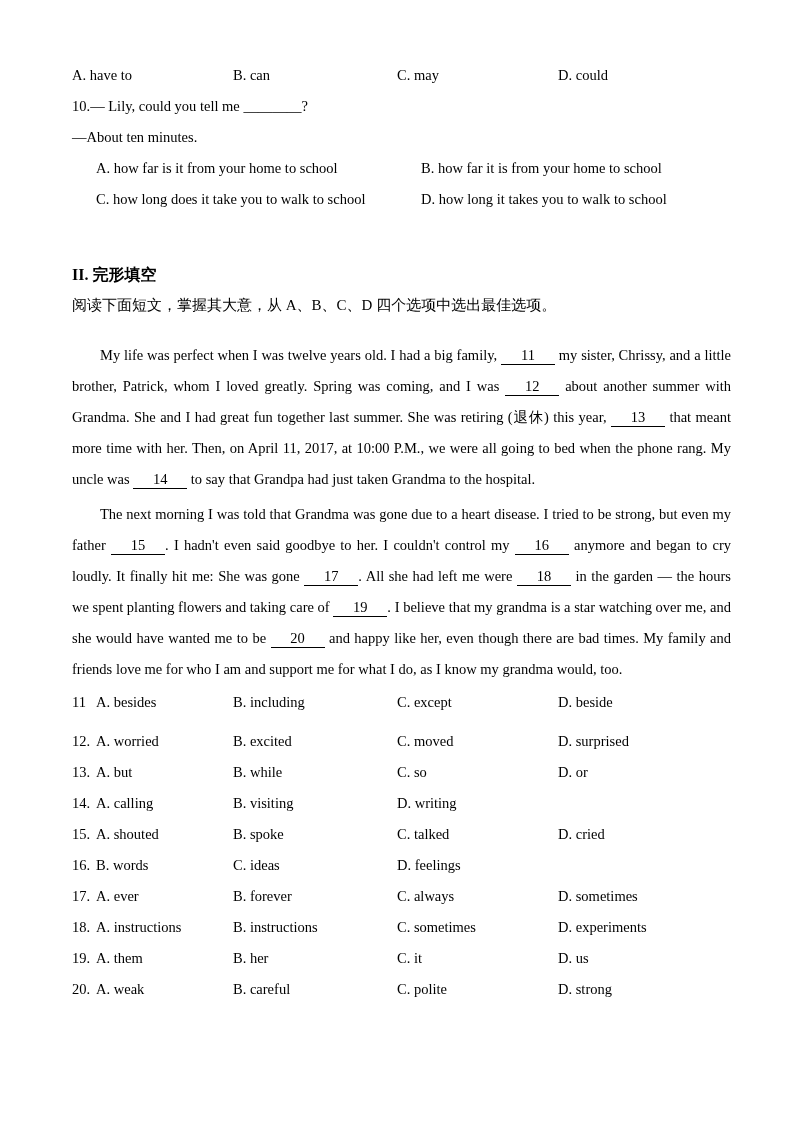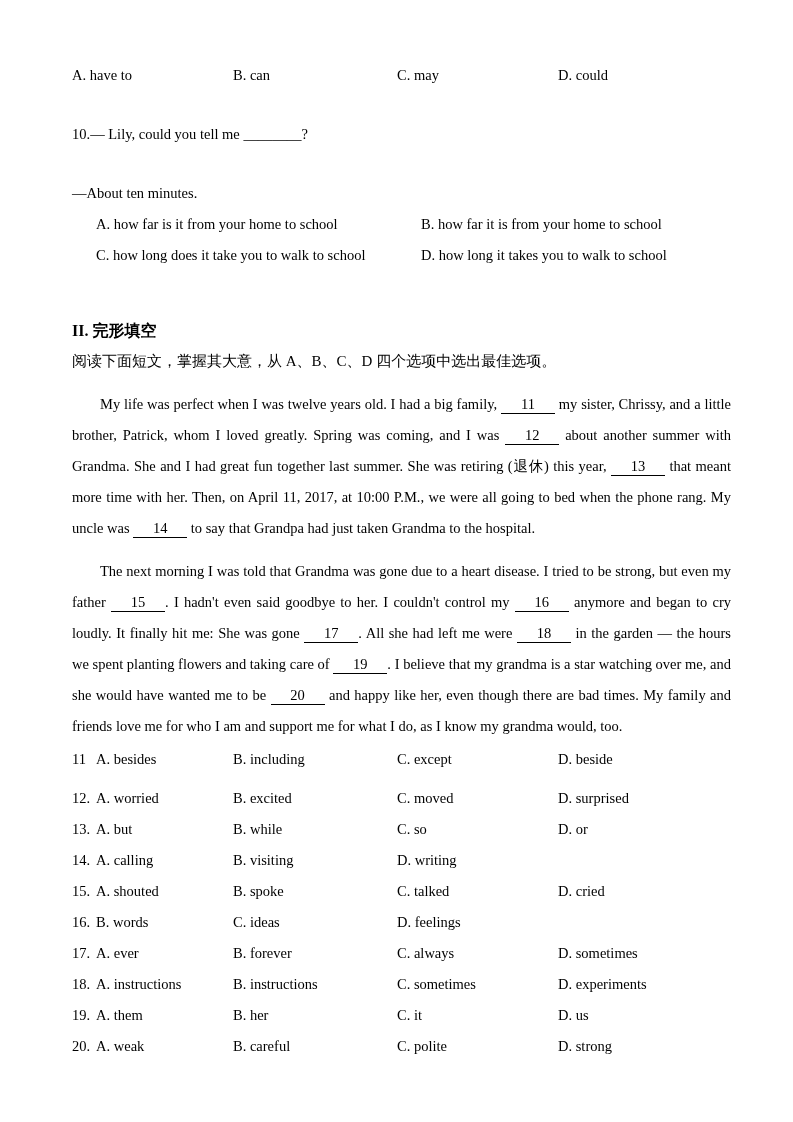--- a/index.html
+++ b/index.html
@@ -5,35 +5,35 @@
   * { margin:0; padding:0; box-sizing:border-box; }
   html,body { background:#ffffff; }
   body {
     width:793px; height:1122px;
     font-family:"Liberation Serif", serif;
     color:#000; font-size:14.5px;
     overflow:hidden;
   }
   .page { padding:60px 62px 0 72px; }
 
-  .line { line-height:31px;margin-top:28px; }
+  .line { line-height:31px; }
 
   .opt4 { display:grid; grid-template-columns:161px 164px 161px 1fr; line-height:31px; }
   .opt2 { display:grid; grid-template-columns:325px 1fr; line-height:31px;margin-left:24px; }
 
   .section-title { font-weight:bold; font-size:16px; line-height:31px; margin-top:44px; }
   .instruction  { font-weight:normal; font-size:15px; line-height:31px; }
 
   .para {
     text-align:justify;
     text-indent:28px;
     line-height:31px;
-    margin-top:12px;
+    margin-top:19px;
   }
-  .para2 { margin-top:12px; }
+  .para2 { margin-top:4px; }
 
   .blank {
     display:inline-block;
     min-width:54px;
     text-align:center;
     border-bottom:1px solid #000;
     line-height:1.1;
     text-indent:0;
   }
 

